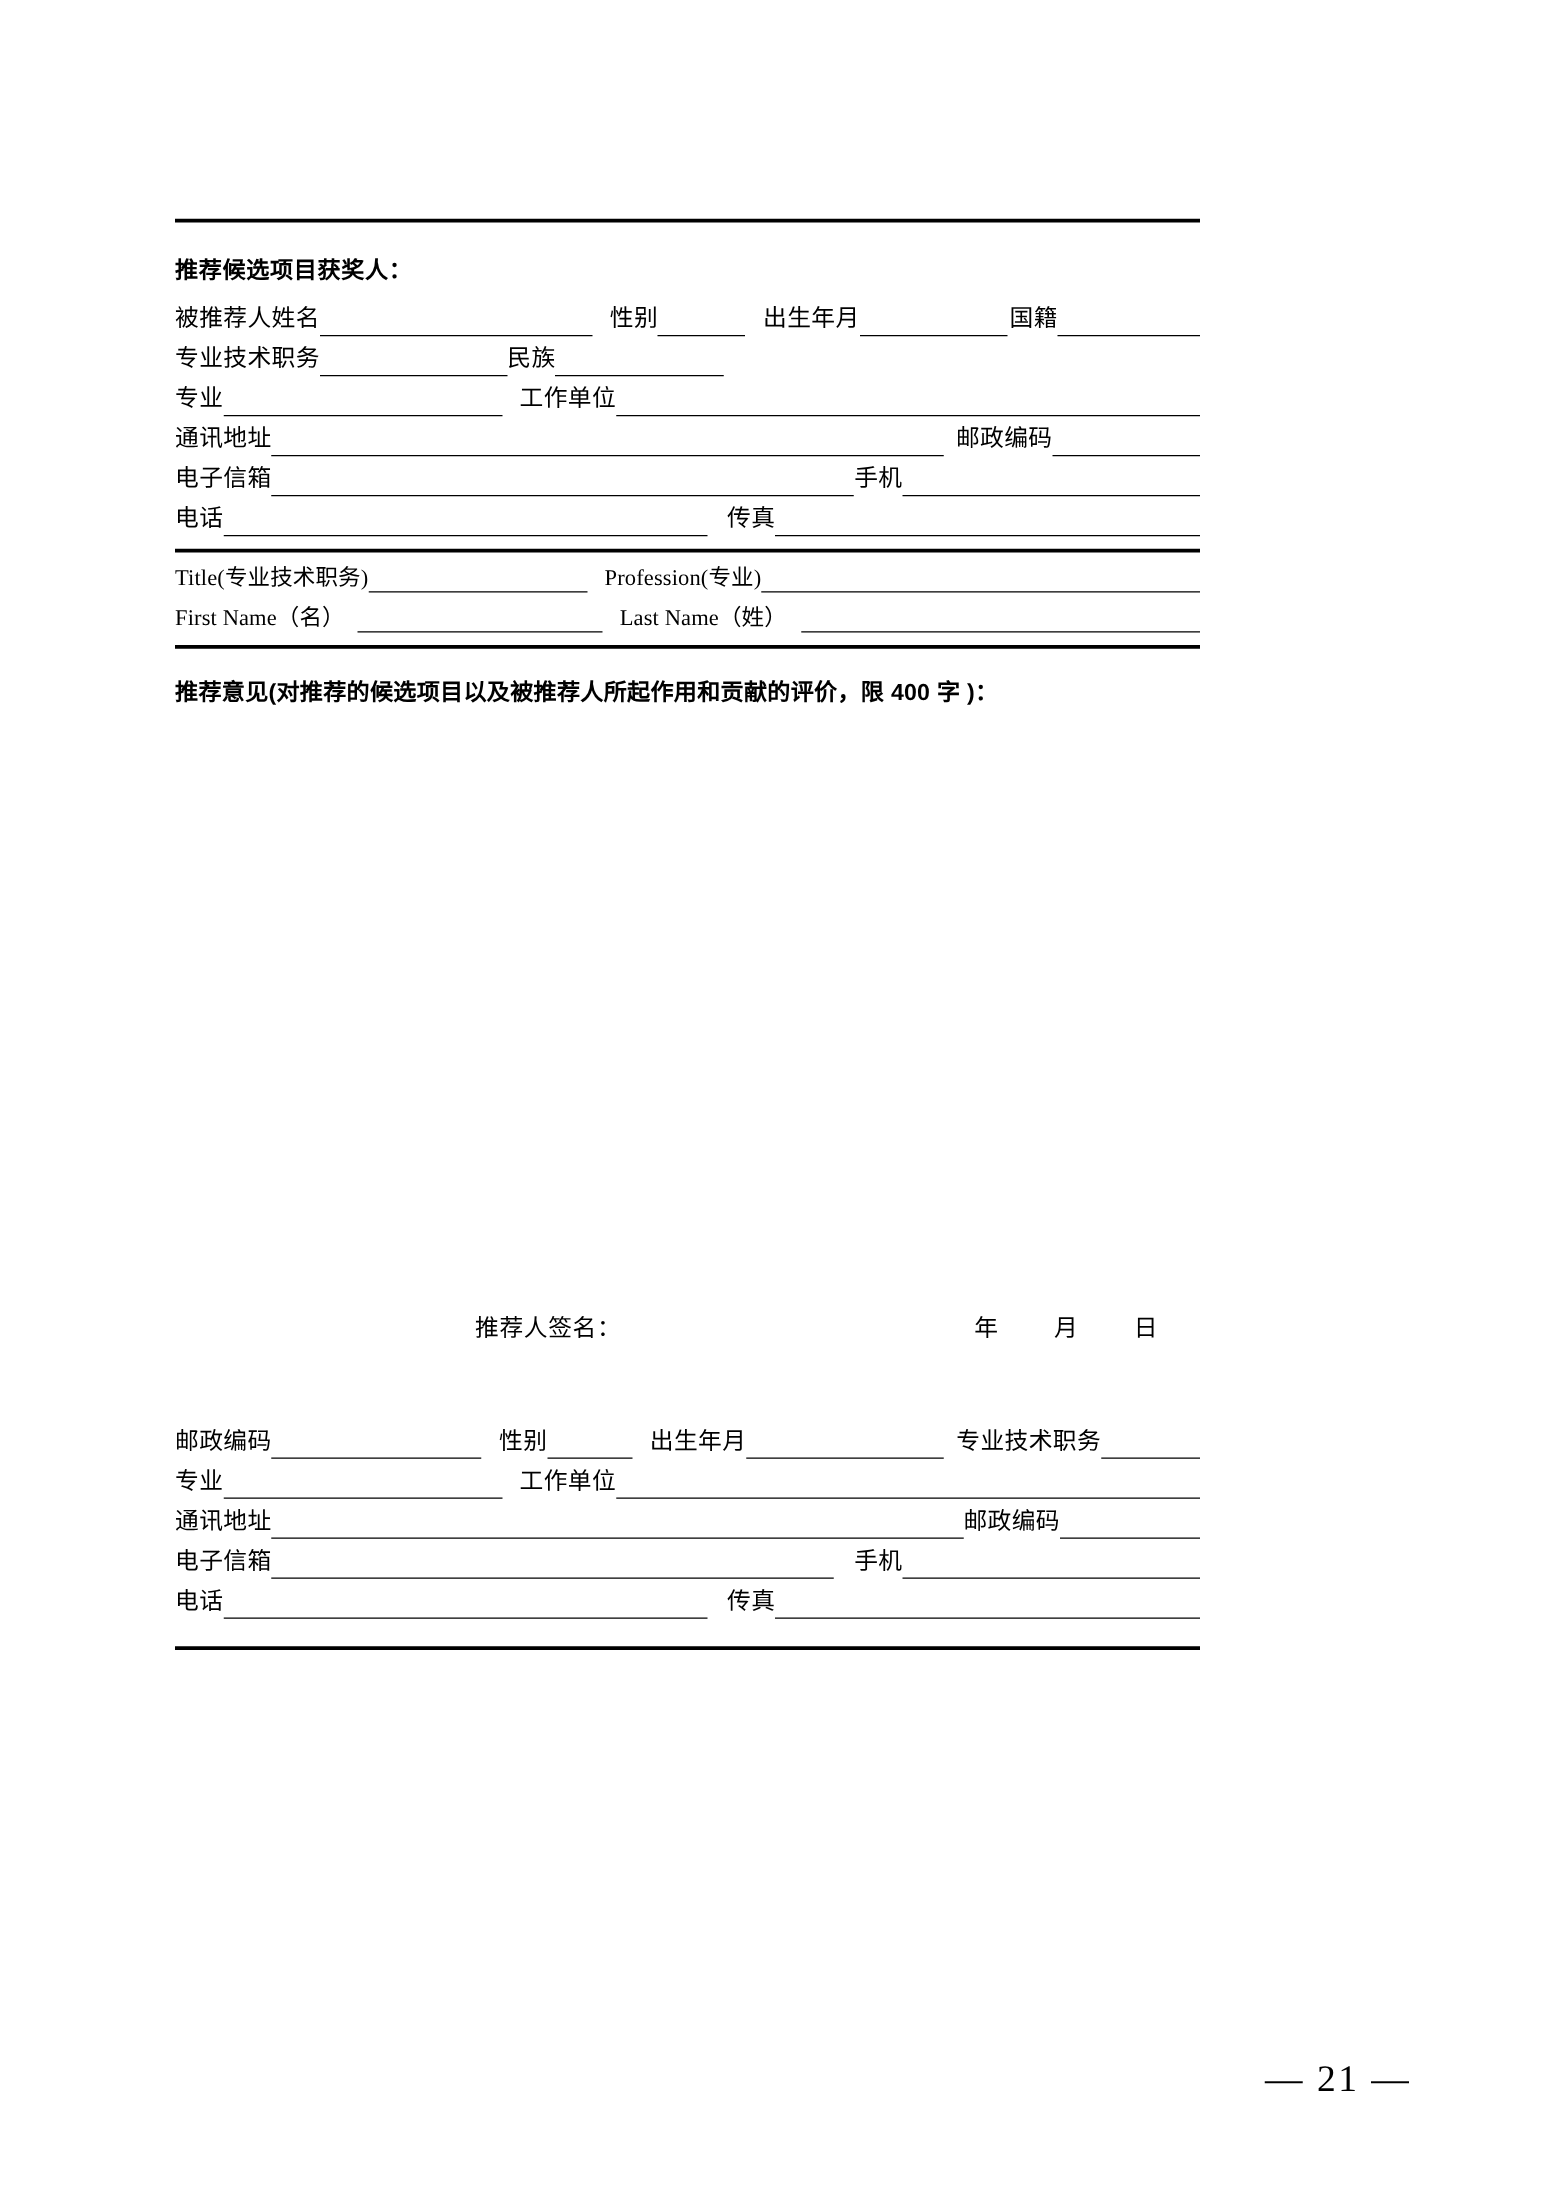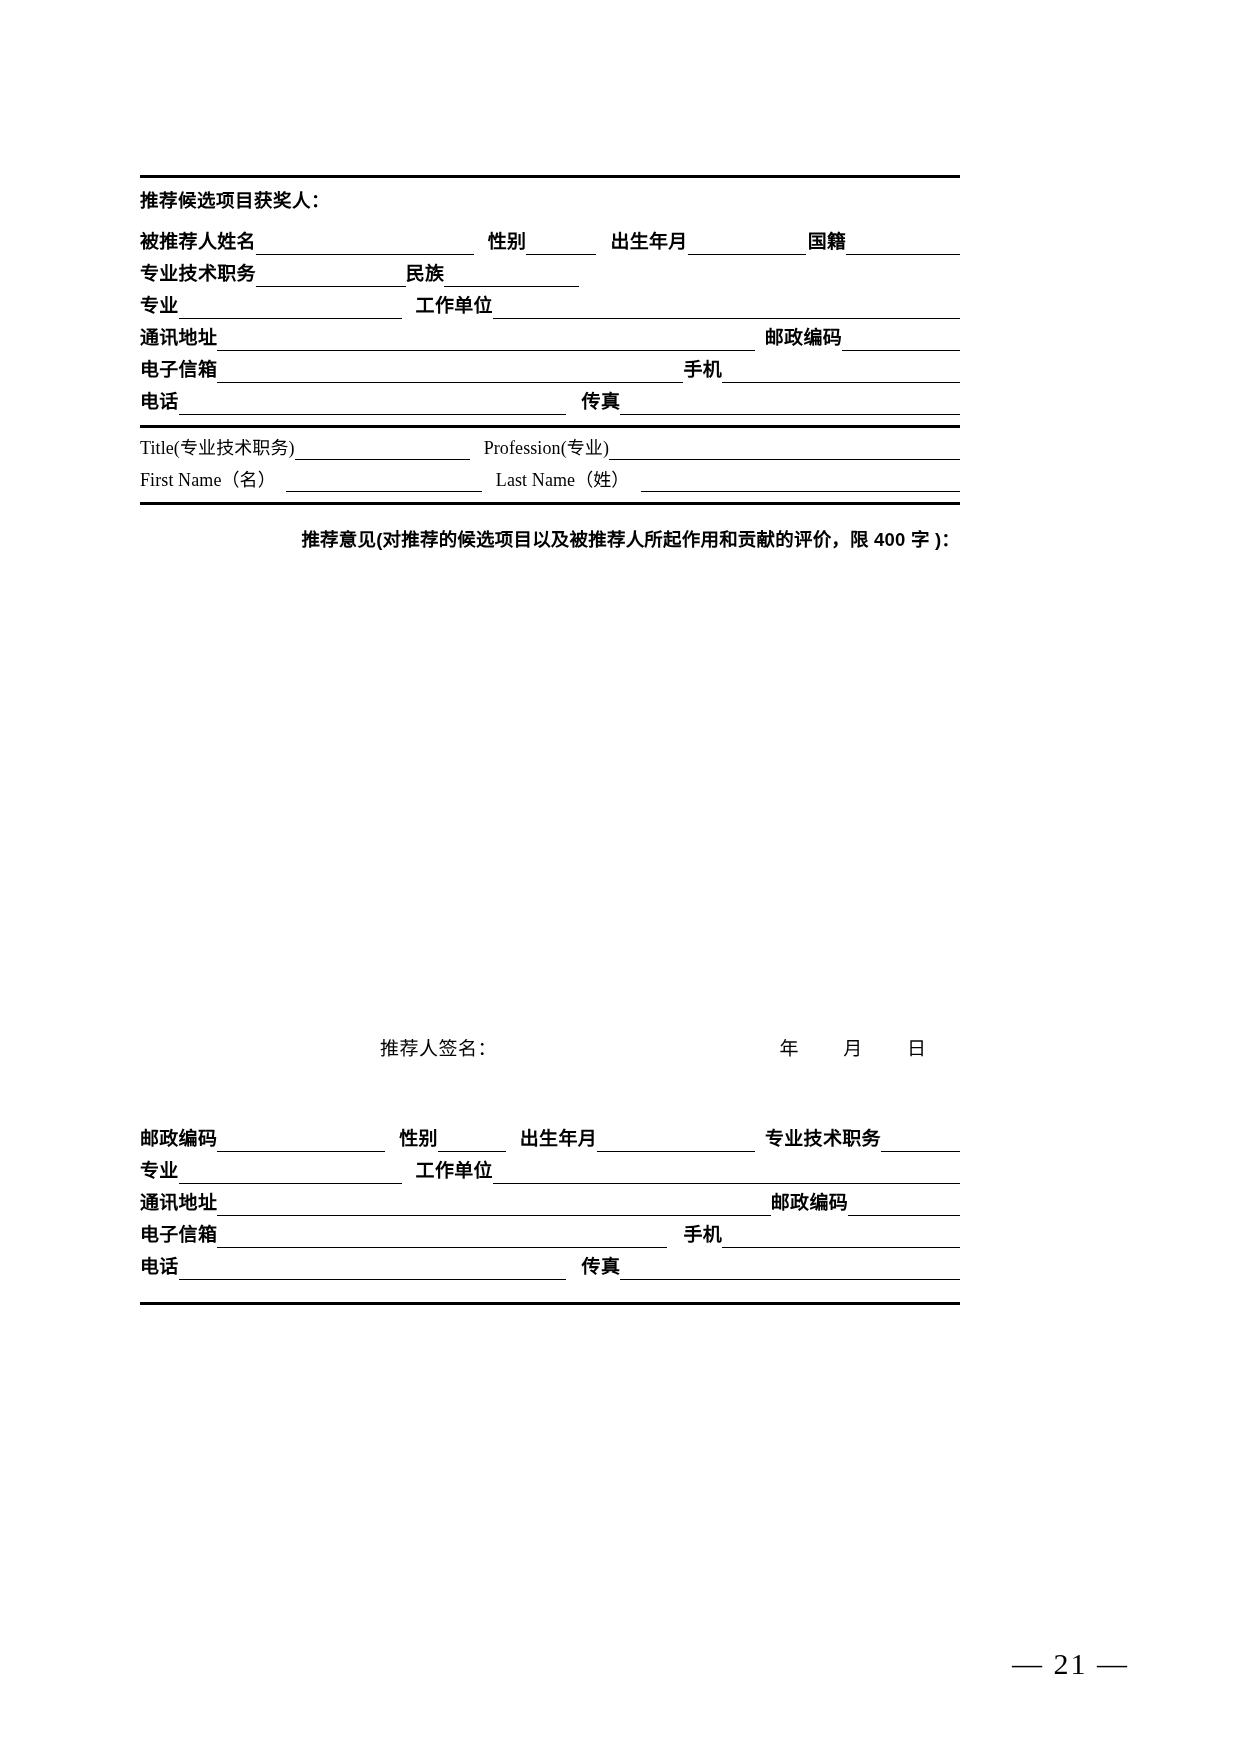--- a/index.html
+++ b/index.html
@@ -33,40 +33,39 @@
     border-top: 3.5px solid #000;
     width: 100%;
   }
   .rule-thin {
     height: 0;
     border-top: 3px solid #000;
     width: 100%;
   }
 
   .block-title {
-    font-family: Liberation Mono, monospace;
+    font-family: Liberation Serif, serif;
     font-weight: bold;
     font-size: 18.5px;
     letter-spacing: 0.5px;
-    margin: 12px 0 6px 0;
+    margin: 26px 0 6px 0;
     line-height: 1.45;
   }
 
   .form-row {
     display: flex;
     align-items: flex-end;
     font-size: 19px;
     line-height: 1.35;
     height: 32px;
     white-space: nowrap;
   }
   .lbl {
     font-size: 19px;
     letter-spacing: 0.3px;
-    font-weight: bold;
   }
   .lbl-en {
     font-size: 18px;
     letter-spacing: 0.1px;
   }
   
   .fill {
     border-bottom: 1.6px solid #000;
     height: 19px;
     display: inline-block;
@@ -81,21 +80,20 @@
   .section-gap-sm { height: 10px; }
   .section-gap { height: 22px; }
 
   
   .opinion-heading {
     font-family: "Liberation Sans", "DejaVu Sans", sans-serif;
     font-weight: bold;
     font-size: 18.5px;
     margin: 20px 0 0 0;
     letter-spacing: 0.2px;
-    text-align: right;
   }
   .opinion-body {
     height: 470px;
   }
 
   .sign-row {
     display: flex;
     align-items: center;
     font-size: 19px;
     margin-top: 12px;

